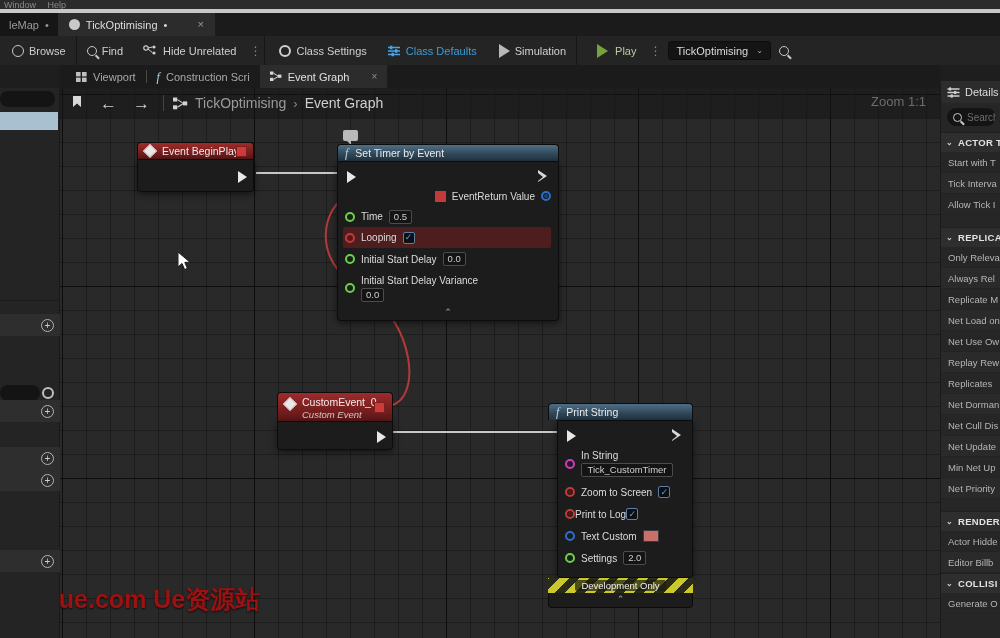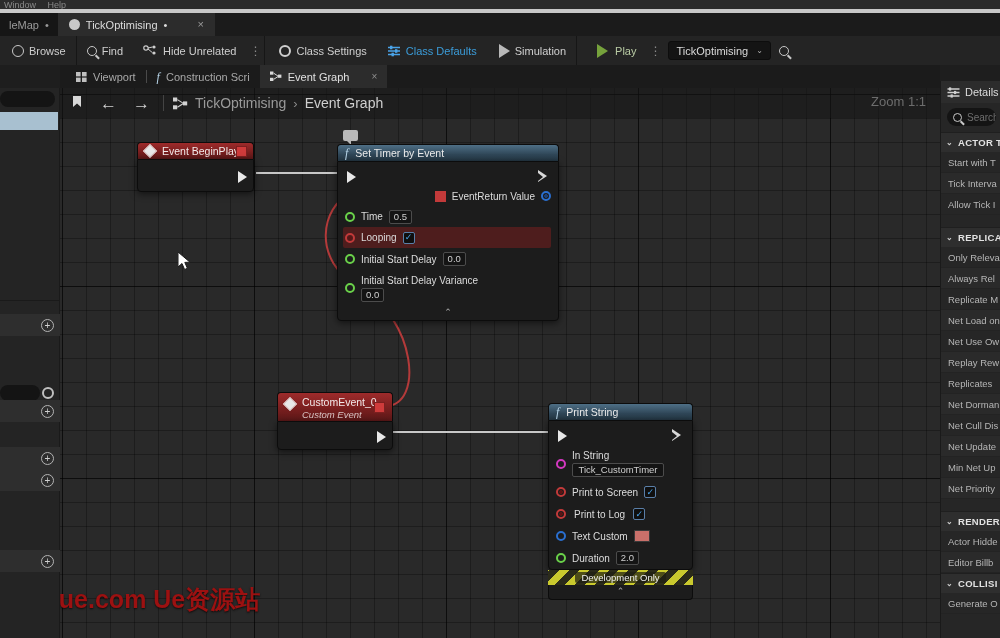--- a/index.html
+++ b/index.html
@@ -587,56 +587,56 @@
       <div class="node-body" style="height:29px; position:relative;">
         <div class="pin-exec-out" style="position:absolute; right:6px; top:9px;"></div>
       </div>
     </div>
 
     <div class="node" style="left:488px; top:315px; width:145px;">
       <div class="node-title-fn">
         <span class="fn-f">f</span>
         <span>Print String</span>
       </div>
-      <div class="node-body" style="padding:4px 7px 0;">
+      <div class="node-body" style="padding:4px 7px 8px;margin-left:9px;">
 
         <div class="row" style="justify-content:space-between; height:21px;">
           <div class="pin-exec-out" style="margin-left:2px;"></div>
           <div class="pin-exec-hollow" style="margin-right:2px;"></div>
         </div>
 
         <div class="row" style="gap:6px; height:35px; align-items:center;">
           <span class="pin-circ pink"></span>
           <span style="display:flex; flex-direction:column; gap:2px;">
             <span class="pin-lbl">In String</span>
             <span class="val-box wide">Tick_CustomTimer</span>
           </span>
         </div>
 
         <div class="row" style="gap:6px; height:22px;">
           <span class="pin-circ red"></span>
-          <span class="pin-lbl">Print to Screen</span>
+          <span class="pin-lbl">Zoom to Screen</span>
           <span class="chk">✓</span>
         </div>
 
-        <div class="row" style="gap:8px; height:22px;">
+        <div class="row" style="gap:0; height:22px;">
           <span class="pin-circ red"></span>
           <span class="pin-lbl">Print to Log</span>
           <span class="chk">✓</span>
         </div>
 
         <div class="row" style="gap:6px; height:22px;">
           <span class="pin-circ blue"></span>
           <span class="pin-lbl">Text Custom</span>
           <span class="swatch"></span>
         </div>
 
         <div class="row" style="gap:6px; height:22px;">
           <span class="pin-circ green"></span>
-          <span class="pin-lbl">Duration</span>
+          <span class="pin-lbl">Settings</span>
           <span class="val-box">2.0</span>
         </div>
       </div>
       <div class="dev-only">
         <span>Development Only</span>
       </div>
       <div class="collapse-arrow" style="background:#1c1c1c; border:1px solid #0c0c0c; border-top:none; border-radius:0 0 4px 4px;">⌃</div>
     </div>
 
     <svg class="cursor" style="left:118px; top:164px;">

